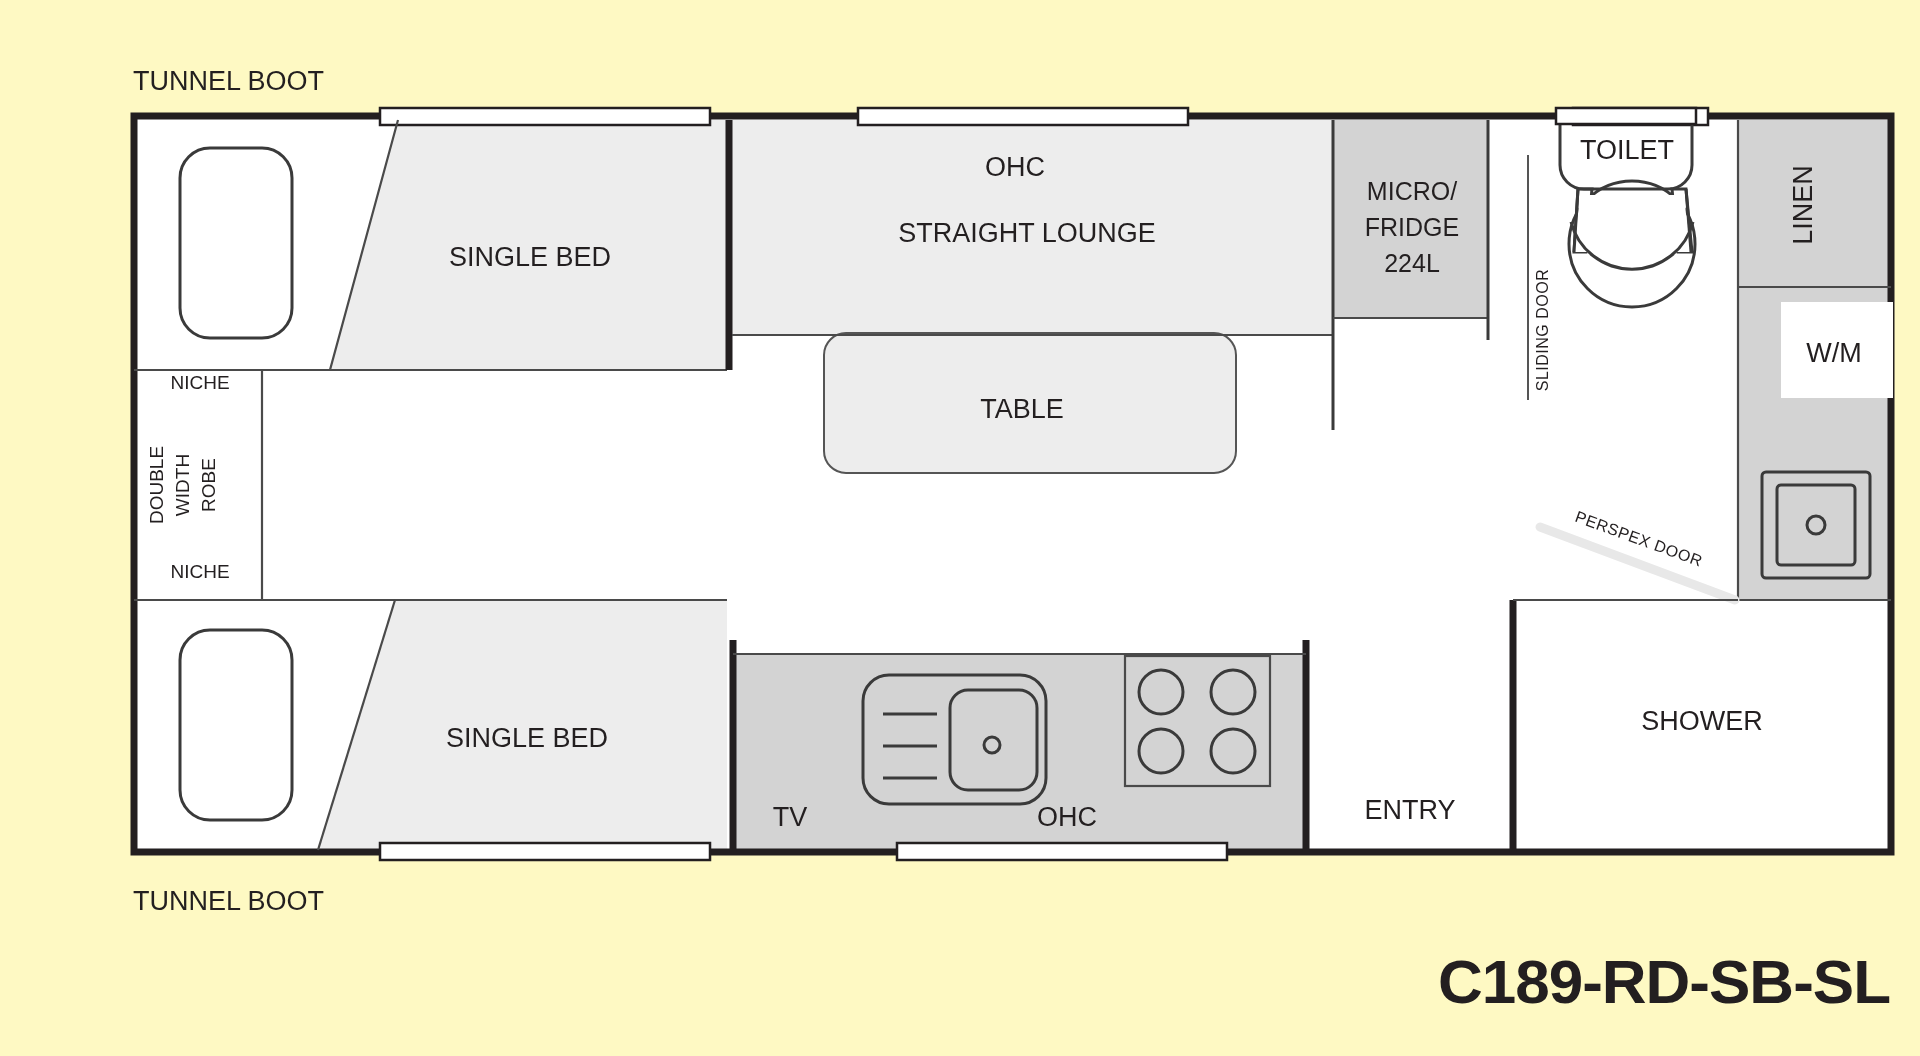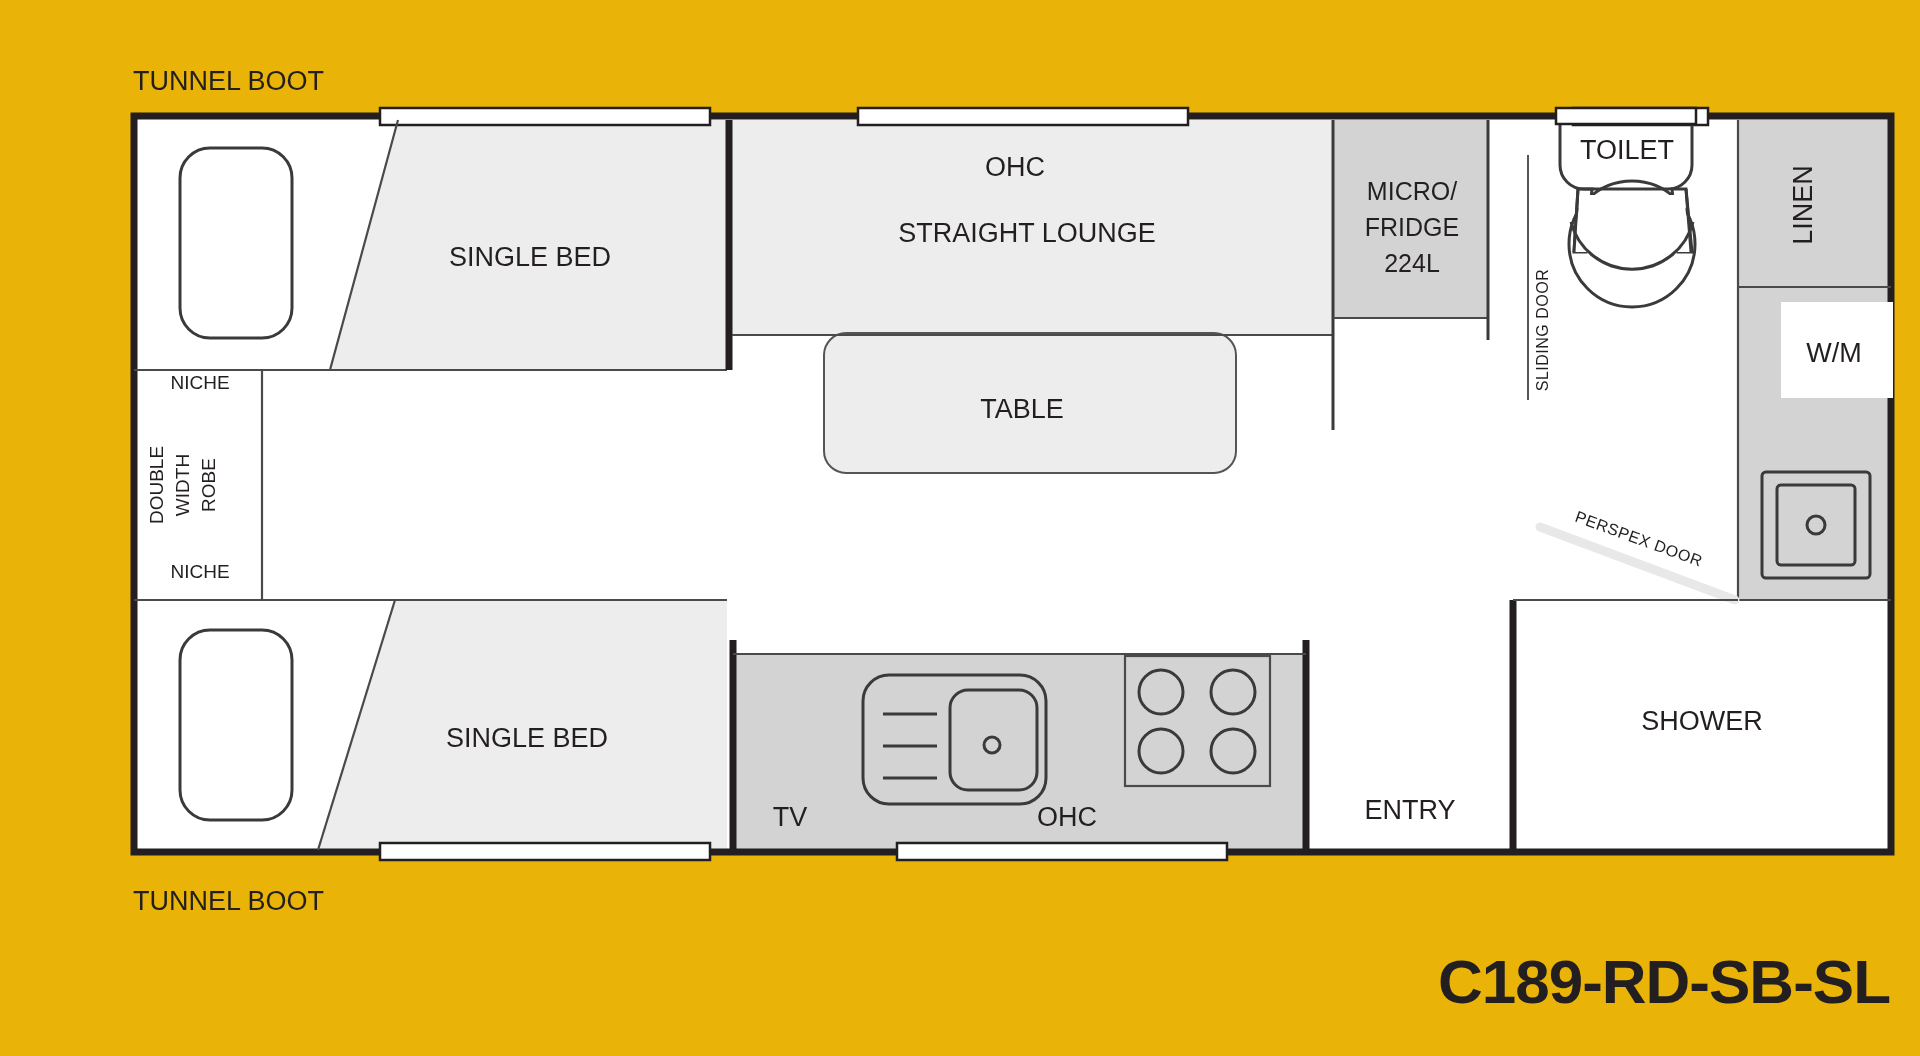--- a/index.html
+++ b/index.html
@@ -11,21 +11,21 @@
     overflow: hidden;
   }
   body {
     font-family: "Liberation Sans", sans-serif;
     color: #231f20;
   }
   #floorplan-root {
     position: relative;
     width: 1920px;
     height: 1056px;
-    background: #eab308;
+    background: #fef9c3;
   }
   svg#plan {
     display: block;
     width: 1920px;
     height: 1056px;
   }
   .lbl {
     font-family: "Liberation Sans", sans-serif;
     fill: #231f20;
     font-weight: 400;

